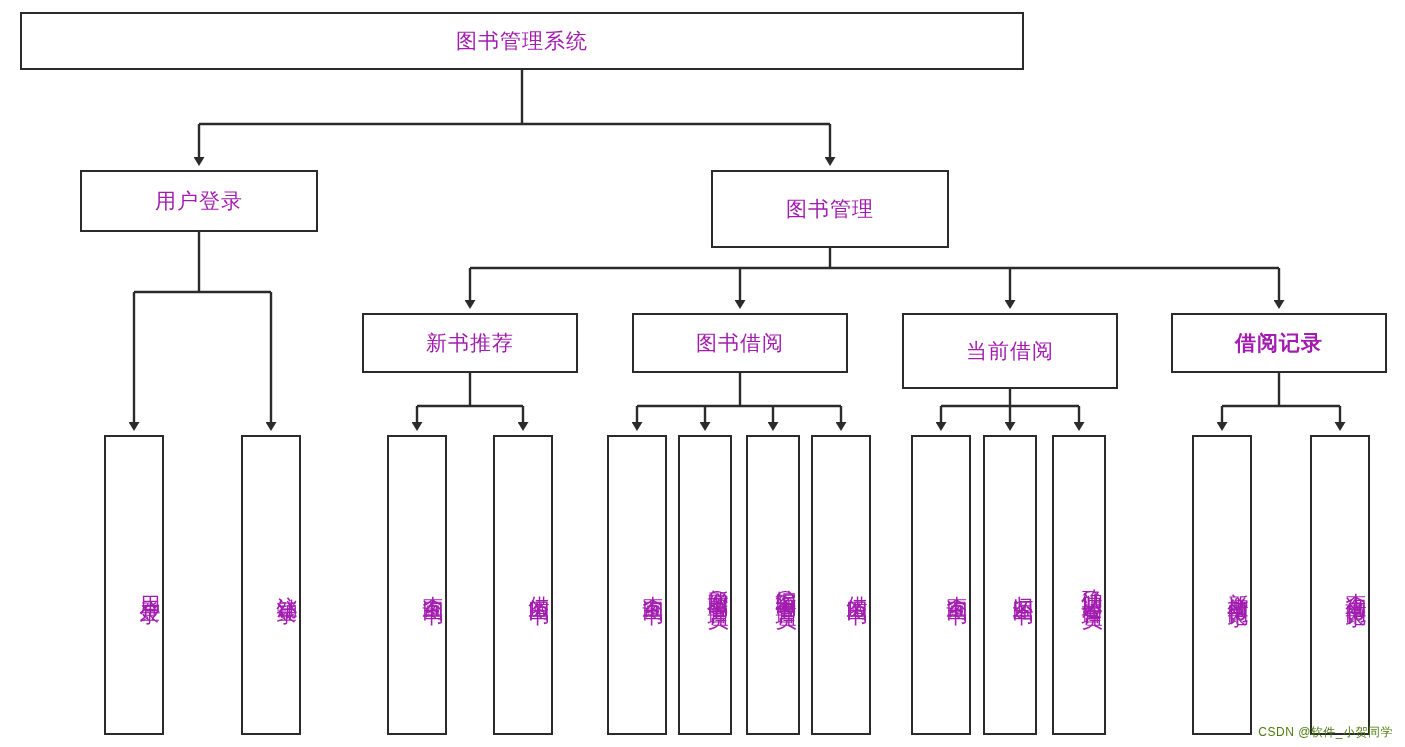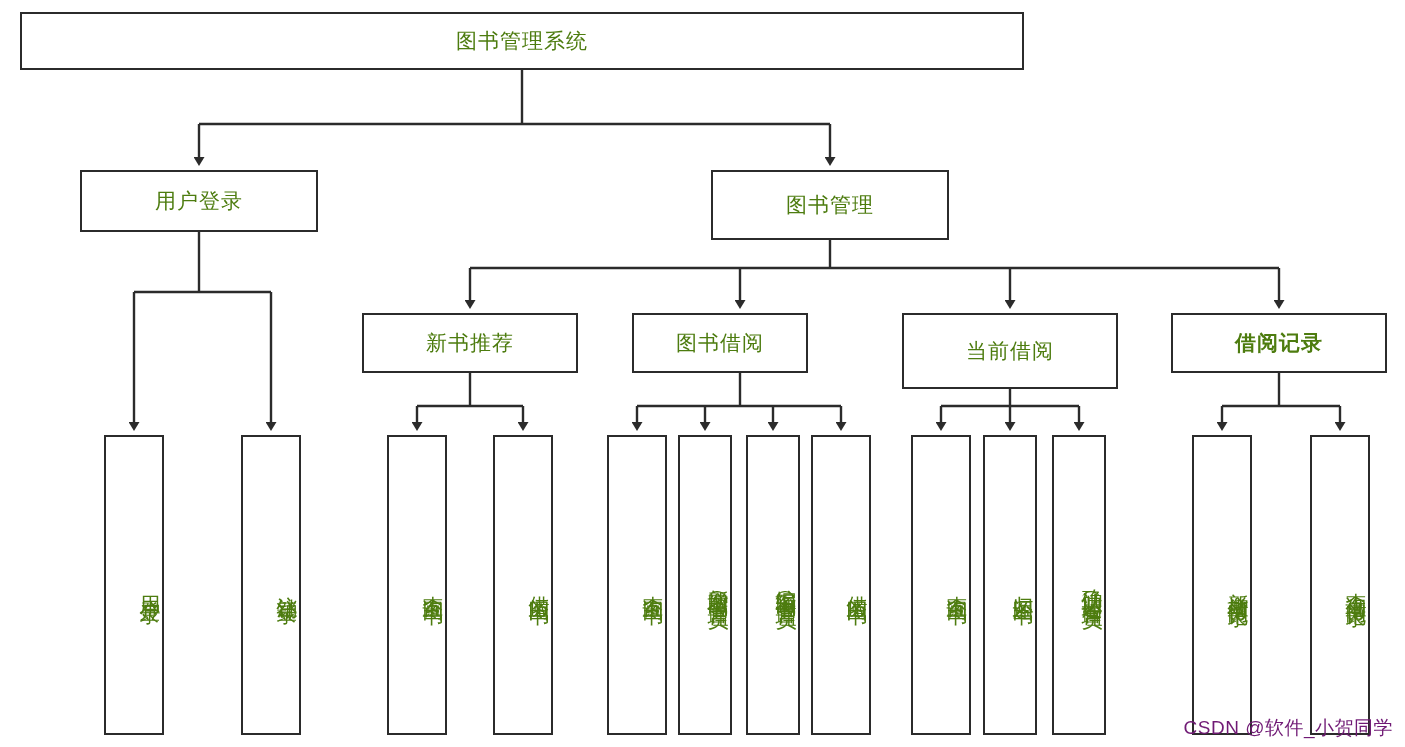--- a/index.html
+++ b/index.html
@@ -26,21 +26,21 @@
     pointer-events: none;
   }
   .node {
     position: absolute;
     box-sizing: border-box;
     background: #ffffff;
     border: 2px solid #2b2b2b;
     display: flex;
     align-items: center;
     justify-content: center;
-    color: #4d7c0f;
+    color: #a21caf;
     text-align: right;
     z-index: 2;
   }
   .node.horiz {
     font-size: 21px;
     letter-spacing: 1px;
     line-height: 1.2;
   }
   .node.vert {
     writing-mode: vertical-rl;
@@ -54,22 +54,22 @@
   }
   .node.vert .vtext {
     writing-mode: vertical-rl;
     text-orientation: upright;
     white-space: nowrap;
   }
   .watermark {
     position: absolute;
     right: 12px;
     bottom: 6px;
-    font-size: 19px;
-    color: #701a75;
+    font-size: 12px;
+    color: #4d7c0f;
     letter-spacing: 0.5px;
     z-index: 5;
     white-space: nowrap;
   }
 </style>
 </head>
 <body>
 
 <div id="canvas">
 
@@ -122,24 +122,24 @@
       <path d="M1279,373 L1279,406"></path>
       <path d="M1222,406 L1340,406"></path>
       <path d="M1222,406 L1222,423" marker-end="url(#arrow)"></path>
       <path d="M1340,406 L1340,423" marker-end="url(#arrow)"></path>
     </g>
   </svg>
 
   <div class="node horiz" style="left:20px; top:12px; width:1004px; height:58px;">图书管理系统</div>
 
   <div class="node horiz" style="left:80px; top:170px; width:238px; height:62px;">用户登录</div>
-  <div class="node horiz" style="left:711px; top:170px; width:238px; height:70px;">图书管理</div>
+  <div class="node horiz" style="left:711px; top:170px; width:238px; height:78px;">图书管理</div>
 
   <div class="node horiz" style="left:362px; top:313px; width:216px; height:60px;">新书推荐</div>
-  <div class="node horiz" style="left:632px; top:313px; width:176px; height:60px;">图书借阅</div>
+  <div class="node horiz" style="left:632px; top:313px; width:216px; height:60px;">图书借阅</div>
   <div class="node horiz" style="left:902px; top:313px; width:216px; height:76px;">当前借阅</div>
   <div class="node horiz" style="left:1171px; top:313px; width:216px; height:60px;font-weight:bold;">借阅记录</div>
 
   <div class="node vert" style="left:104px; top:435px; width:60px; height:300px;">
     <span class="vtext">用户登录</span>
   </div>
   <div class="node vert" style="left:241px; top:435px; width:60px; height:300px;">
     <span class="vtext">注销登录</span>
   </div>
 

